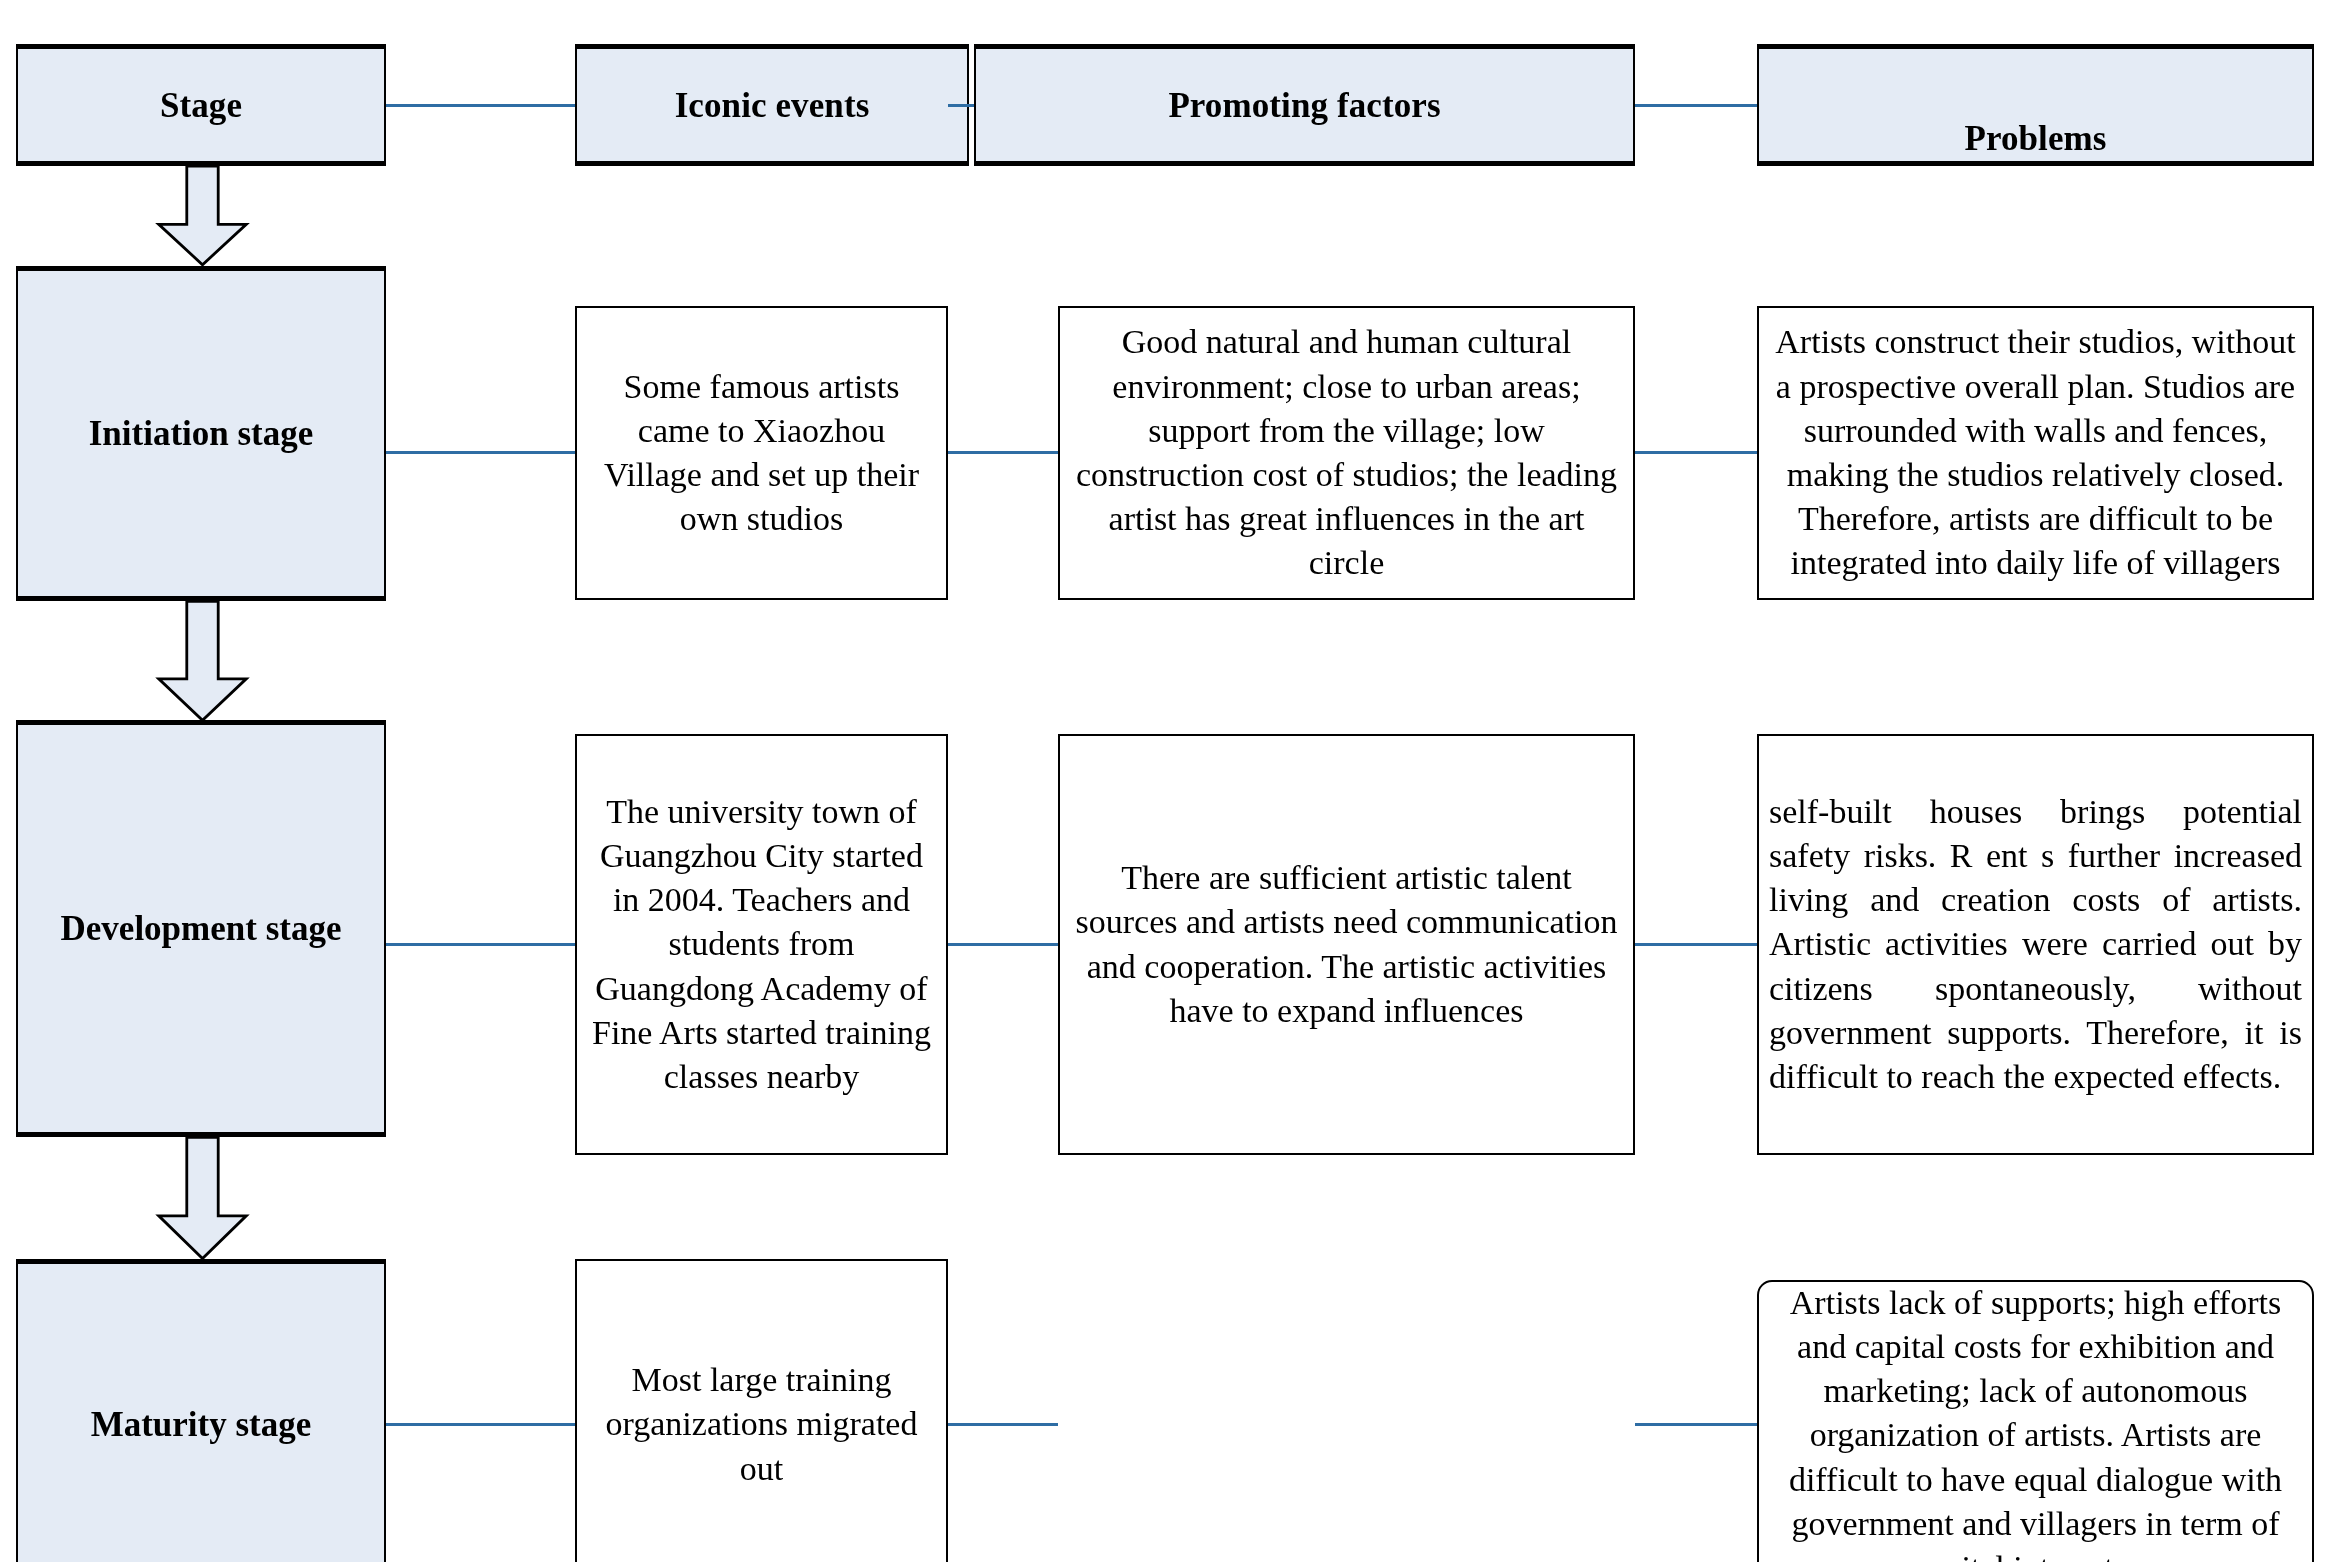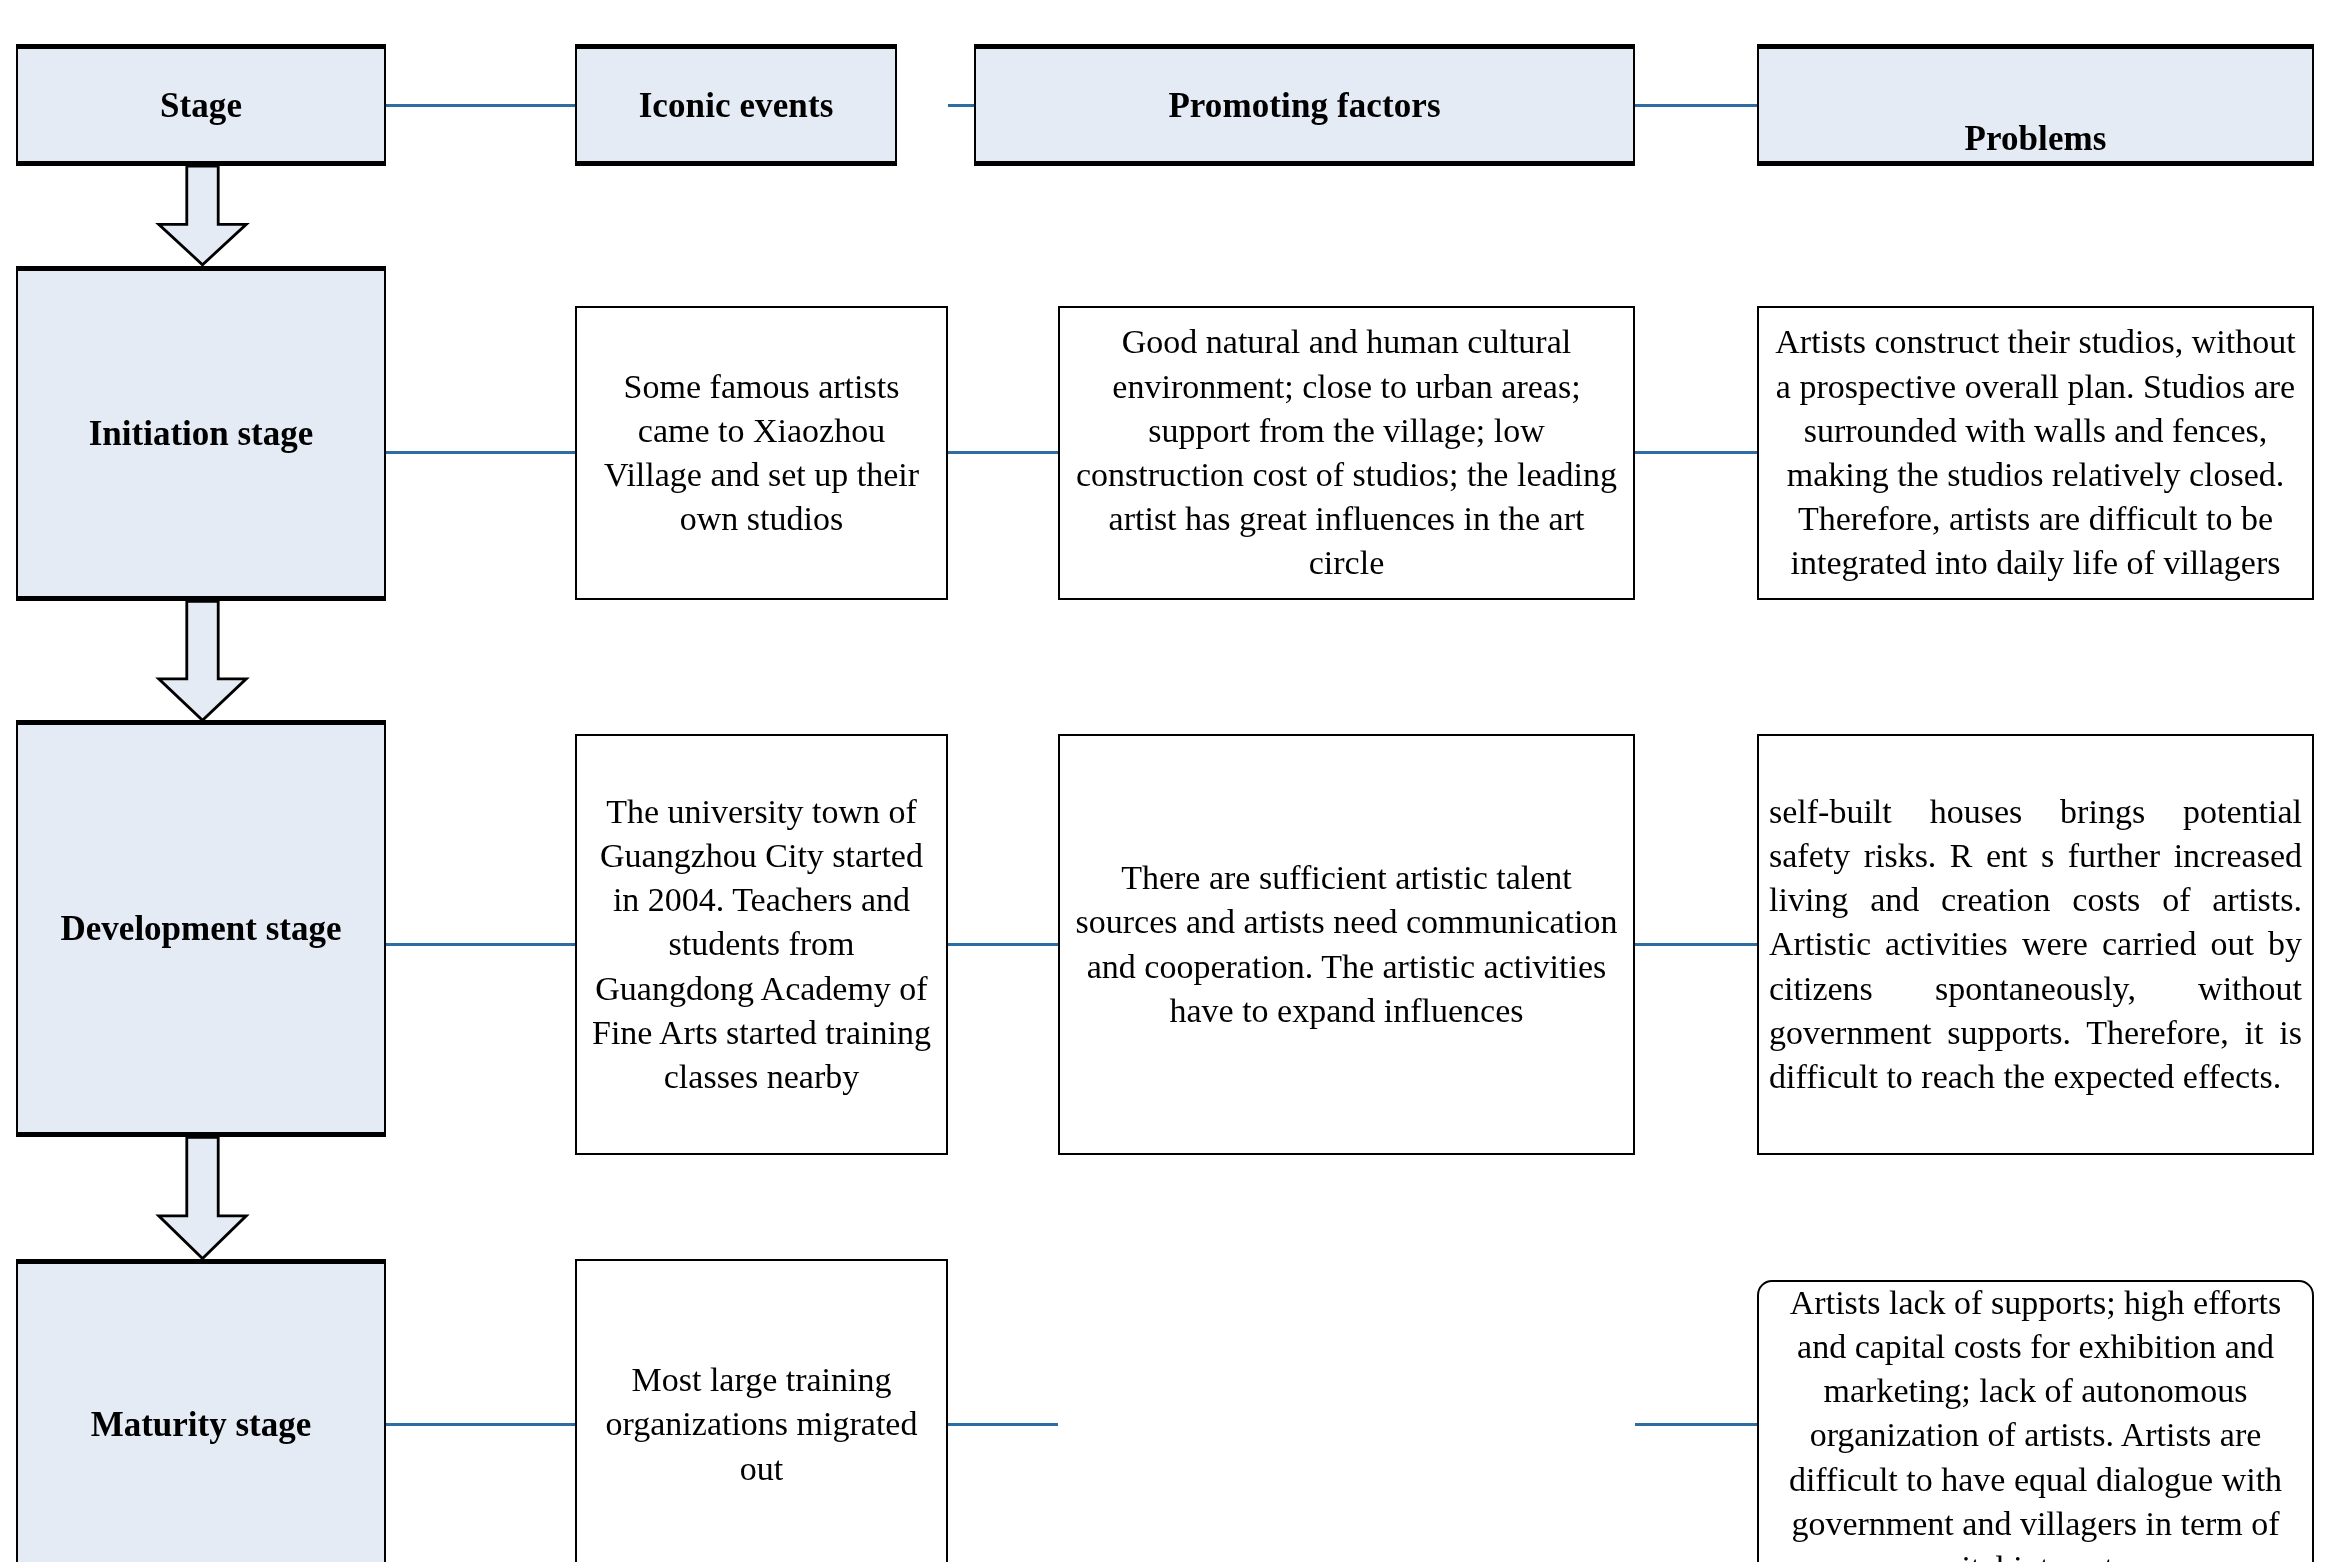--- a/index.html
+++ b/index.html
@@ -86,21 +86,21 @@
 </style>
 </head>
 <body>
 
 <div id="canvas">
 
   <div class="box stagebox" style="left:16px; top:12.4px; width:370px; height:122px;">
     <span class="txt hdr-label">Stage</span>
   </div>
 
-  <div class="box stagebox" style="left:575px; top:12.4px; width:322px; height:122px;">
+  <div class="box stagebox" style="left:575px; top:12.4px; width:394px; height:122px;">
     <span class="txt hdr-label">Iconic events</span>
   </div>
 
   <div class="box stagebox" style="left:974px; top:12.4px; width:661px; height:122px;">
     <span class="txt hdr-label">Promoting factors</span>
   </div>
 
   <div class="box stagebox" style="left:1757px; top:12.4px; width:557px; height:122px;align-items:flex-end;">
     <span class="txt hdr-label">Problems</span>
   </div>

